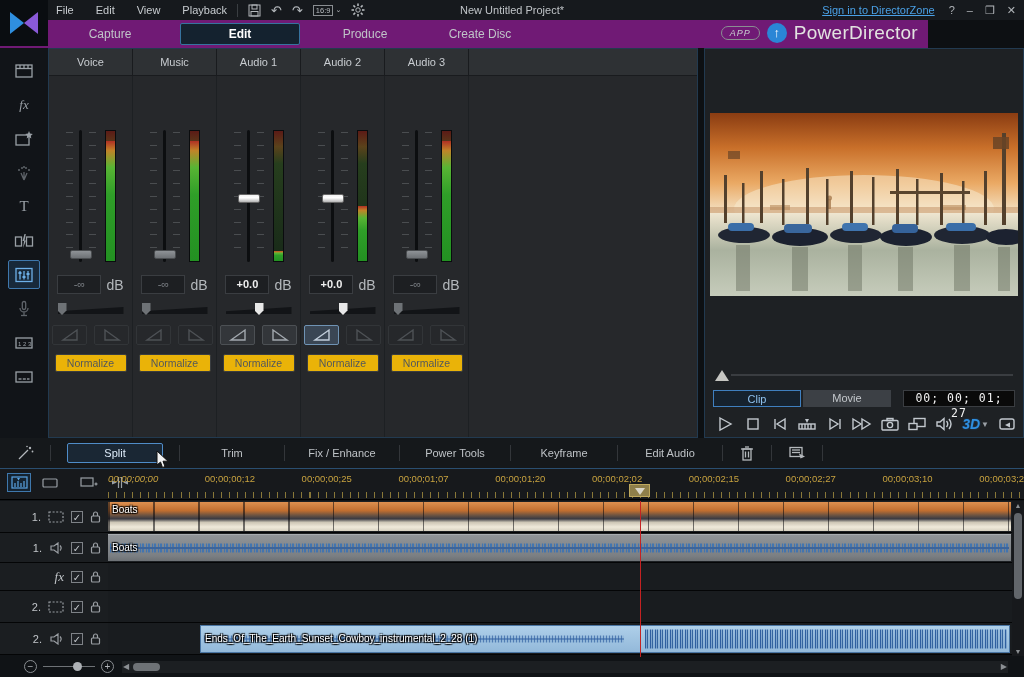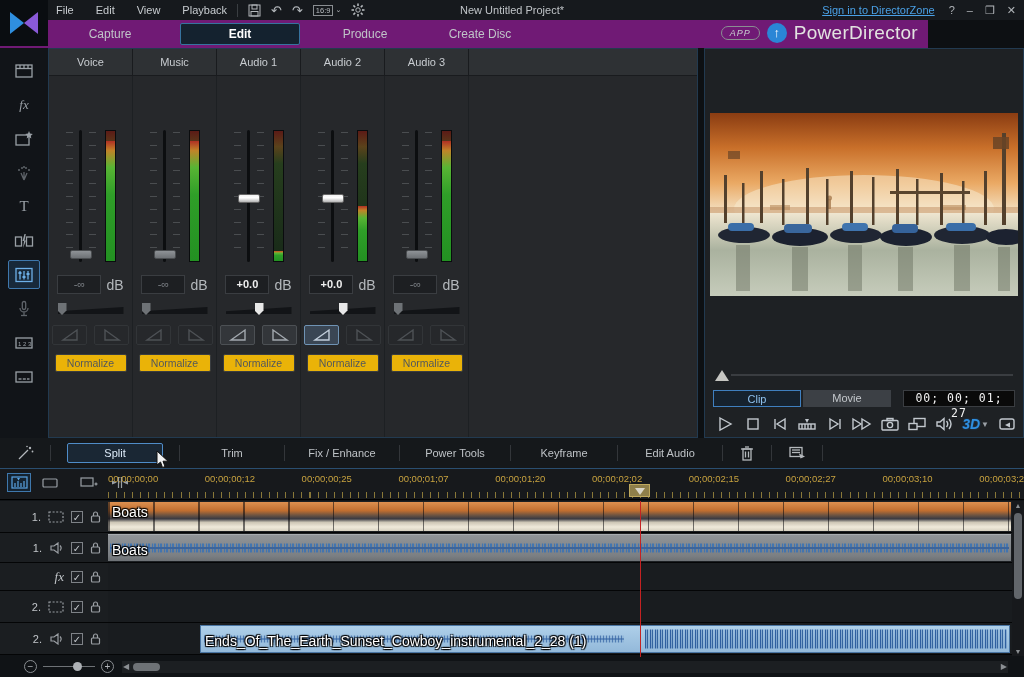--- a/index.html
+++ b/index.html
@@ -140,21 +140,21 @@
   .clip-video { position:absolute; left:0; top:1px; right:1px; height:29px;
      background:
        repeating-linear-gradient(90deg, rgba(8,8,12,.55) 0 1.5px, rgba(0,0,0,0) 1.5px 45px),
        linear-gradient(180deg,#dd9050 0%,#c06e30 30%,#6b5342 46%,#3a3a42 58%,#cdc6b6 70%,#efe9da 86%,#d8d2c2 100%); }
   .clip-audio1 { position:absolute; left:0; top:1px; right:1px; height:27px;
      background:linear-gradient(180deg,#909498 0%,#7b7f83 80%,#6d7175 100%); border-top:1px solid #a8acb0; }
   .wave1 { position:absolute; left:2px; right:2px; top:50%; height:9px; transform:translateY(-50%); opacity:.95;
      background:
        linear-gradient(0deg, transparent 44%, #39639c 44% 56%, transparent 56%),
        repeating-linear-gradient(90deg,#3f74b2 0 1px, rgba(63,116,178,.18) 1px 2px, #3f74b2 2px 4px, rgba(63,116,178,.1) 4px 6px); }
-  .clip-label { position:absolute; left:4px; top:2px; font-size:14px; color:#fff;
+  .clip-label { position:absolute; left:4px; top:2px; font-size:10px; color:#fff;
      text-shadow:1px 1px 1px #000, -1px -1px 1px #000, 1px -1px 1px #000, -1px 1px 1px #000; white-space:nowrap; }
   .clip-audio2 { position:absolute; left:92px; width:810px; top:2px; height:28px;
      background:linear-gradient(180deg,#aecfe9 0%,#93b9da 100%); border:1px solid #4a76a4; }
   .wf2a { position:absolute; left:3px; width:52%; top:50%; height:7px; transform:translateY(-50%);
      background:
        linear-gradient(0deg, transparent 42%, #2f5fa0 42% 58%, transparent 58%),
        repeating-linear-gradient(90deg, rgba(47,95,160,.7) 0 1px, rgba(47,95,160,.12) 1px 3px); }
   .wf2b { position:absolute; left:55%; right:2px; top:50%; height:19px; transform:translateY(-50%);
      background:repeating-linear-gradient(90deg,#2f5fa0 0 1px, rgba(47,95,160,.3) 1px 2px, #35659f 2px 3px, rgba(47,95,160,.15) 3px 5px); }
   .playline { position:absolute; left:640px; top:0; width:1px; height:156px; background:#c42222; z-index:6; }
@@ -732,21 +732,21 @@
               <line x1="10.5" y1="1" x2="10.5" y2="12"></line>
               <polygon points="1,4.5 6,6.5 1,8.5" fill="#9aa0a6" stroke="none"></polygon>
               <polygon points="17,4.5 12,6.5 17,8.5" fill="#9aa0a6" stroke="none"></polygon>
             </svg>
         </div>
       </div>
       <div class="rticks"></div>
       <div class="ph-head">
           <i></i>
         </div>
-    <span class="rlabel" style="left: 108px;">00;00;00;00</span>
+    <span class="rlabel" style="left: 108px; font-style: italic;">00;00;00;00</span>
         <span class="rlabel" style="left: 204.8px;">00;00;00;12</span>
         <span class="rlabel" style="left: 301.6px;">00;00;00;25</span>
         <span class="rlabel" style="left: 398.4px;">00;00;01;07</span>
         <span class="rlabel" style="left: 495.2px;">00;00;01;20</span>
         <span class="rlabel" style="left: 592px;">00;00;02;02</span>
         <span class="rlabel" style="left: 688.8px;">00;00;02;15</span>
         <span class="rlabel" style="left: 785.6px;">00;00;02;27</span>
         <span class="rlabel" style="left: 882.4px;">00;00;03;10</span>
         <span class="rlabel" style="left: 979.2px;">00;00;03;22</span>
       </div>

